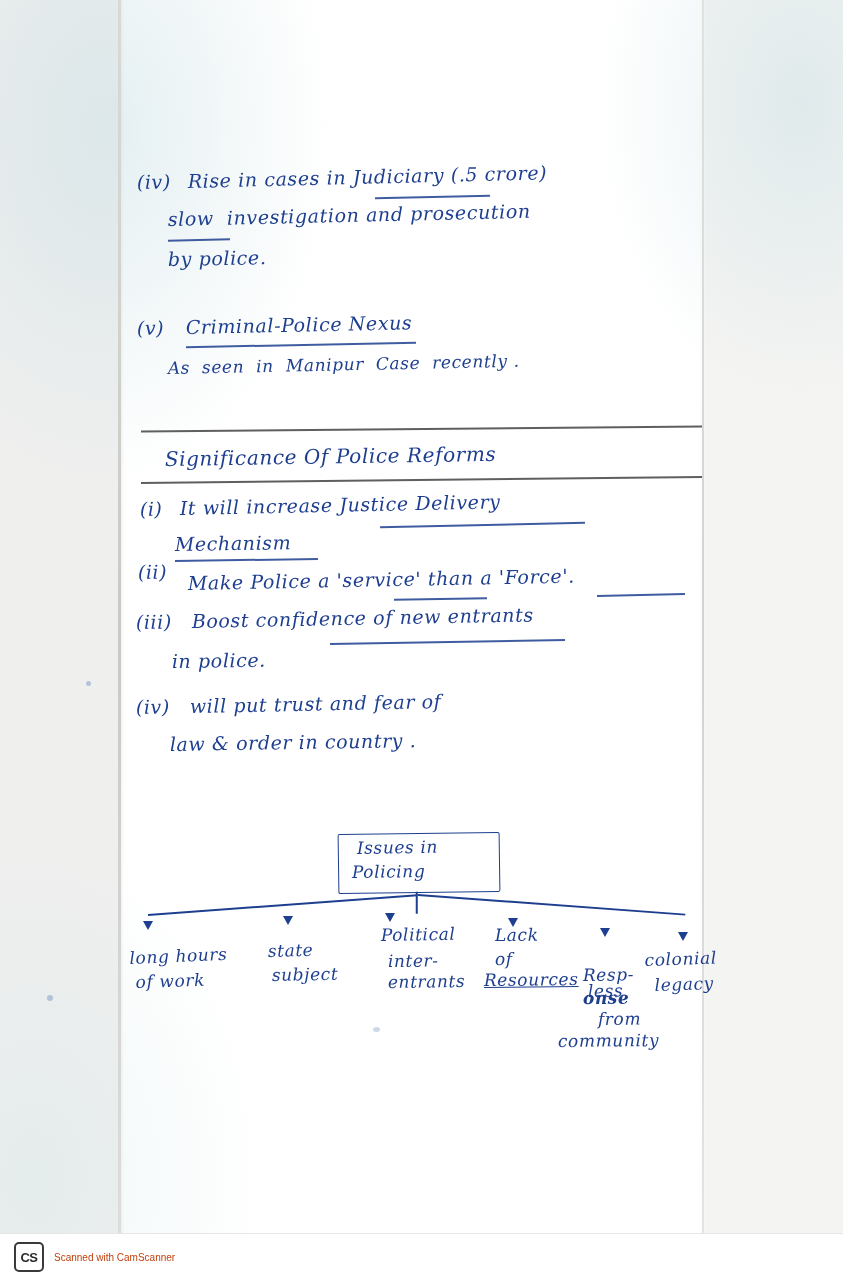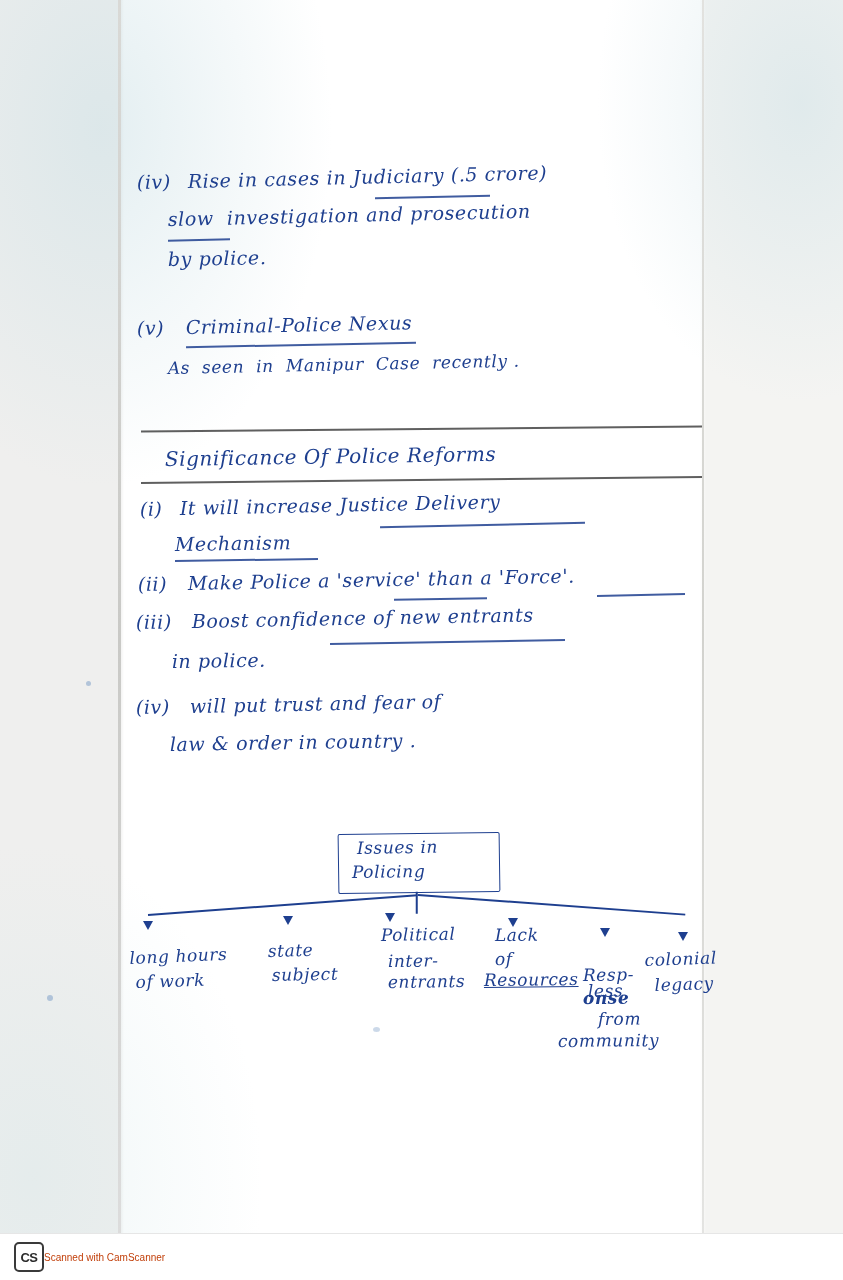--- a/index.html
+++ b/index.html
@@ -102,20 +102,21 @@
   
   .footer {
     position: absolute;
     left: 0; right: 0; bottom: 0;
     height: 46px;
     background: #ffffff;
     border-top: 1px solid #e6e6e6;
     display: flex;
     align-items: center;
     padding-left: 14px;
+    gap: 10px;
   }
   .cs-logo {
     width: 26px; height: 26px;
     border: 2px solid #3a3a3a;
     border-radius: 5px;
     display: flex;
     align-items: center;
     justify-content: center;
     font-family: "Liberation Sans", sans-serif;
     font-weight: bold;
@@ -157,21 +158,21 @@
   <div class="rule" style="left:141px; top:428px; width:561px; transform: rotate(-0.5deg);"></div>
   <div class="hw lg" style="left:165px; top:447px; transform: rotate(-0.9deg);">Significance Of Police Reforms</div>
   <div class="rule" style="left:141px; top:479px; width:561px; transform: rotate(-0.6deg);"></div>
 
   <div class="hw md" style="left:140px; top:498px; transform: rotate(-1deg);">(i)</div>
   <div class="hw md" style="left:180px; top:497px; transform: rotate(-1.2deg);">It will increase Justice Delivery</div>
   <div class="ul" style="left:380px; top:524px; width:205px; transform: rotate(-1.2deg);"></div>
   <div class="hw md" style="left:175px; top:533px; transform: rotate(-0.9deg);">Mechanism</div>
   <div class="ul" style="left:175px; top:559px; width:143px; transform: rotate(-0.8deg);"></div>
 
-  <div class="hw md" style="left:138px; top:573px; transform: rotate(-1deg);">(ii)</div>
+  <div class="hw md" style="left:138px; top:561px; transform: rotate(-1deg);">(ii)</div>
   <div class="hw md" style="left:188px; top:572px; transform: rotate(-1.1deg);">Make Police a 'service' than a 'Force'.</div>
   <div class="ul" style="left:394px; top:598px; width:93px; transform: rotate(-1deg);"></div>
   <div class="ul" style="left:597px; top:594px; width:88px; transform: rotate(-1.2deg);"></div>
 
   <div class="hw md" style="left:136px; top:611px; transform: rotate(-1deg);">(iii)</div>
   <div class="hw md" style="left:192px; top:610px; transform: rotate(-1.1deg);">Boost confidence of new entrants</div>
   <div class="ul" style="left:330px; top:641px; width:235px; transform: rotate(-1deg);"></div>
   <div class="hw md" style="left:172px; top:650px; transform: rotate(-0.8deg);">in police.</div>
 
   <div class="hw md" style="left:136px; top:696px; transform: rotate(-1deg);">(iv)</div>

